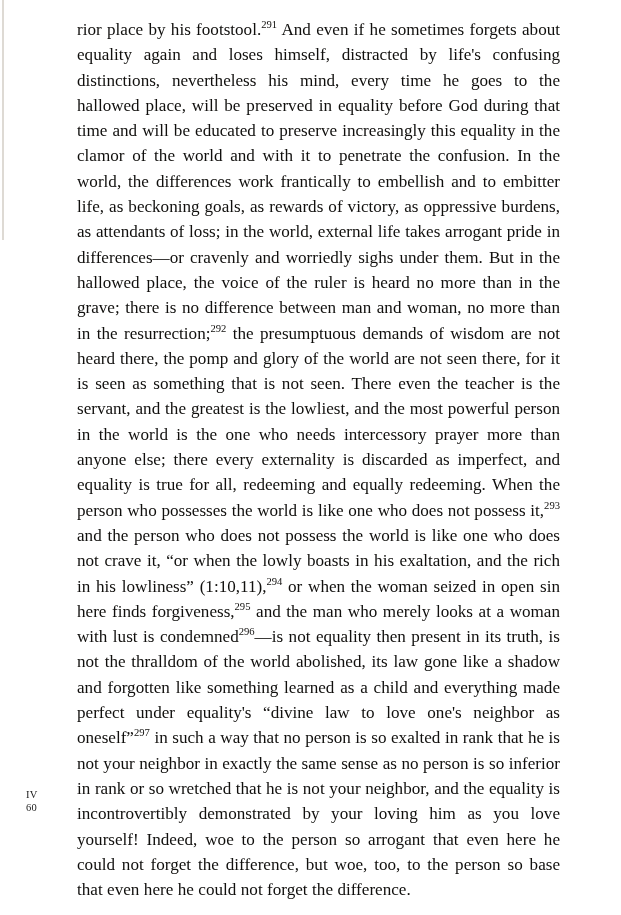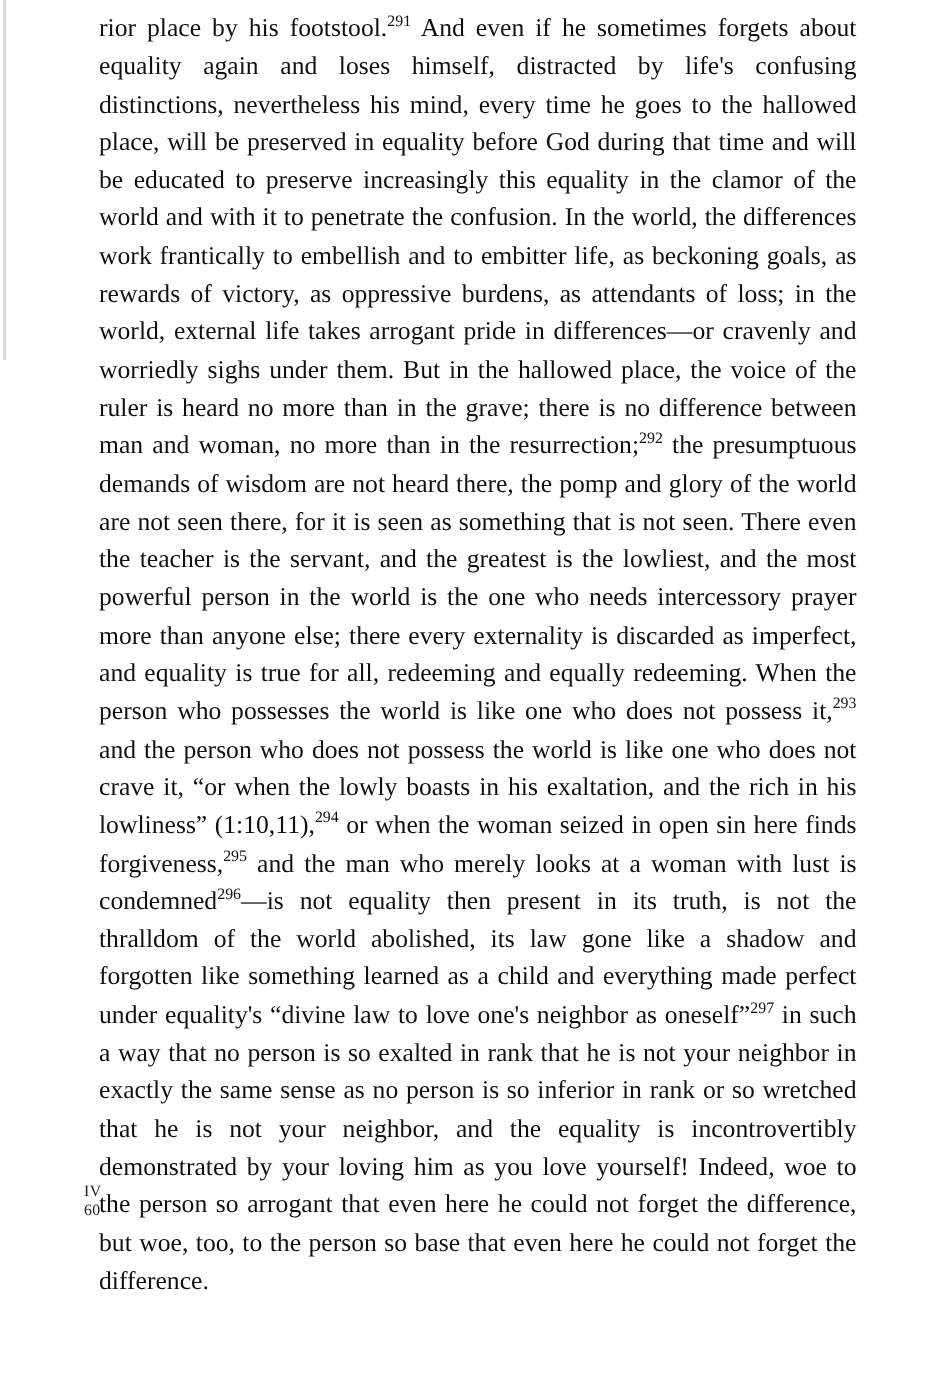--- a/index.html
+++ b/index.html
@@ -37,40 +37,39 @@
   #margin-note {
     position: absolute;
     left: 26px;
     top: 788px;
     width: 34px;
     font-family: "Liberation Serif", serif;
     font-size: 10.5px;
     line-height: 13px;
     color: #1a1a1a;
     letter-spacing: 0.3px;
-    margin-left: 30px;
   }
   #margin-note div { display: block; }
 
   #body-text {
     position: absolute;
     left: 66px;
     top: 6px;
     width: 505px;
     font-size: 17.1px;
     line-height: 25.3px;
     text-align: justify;
     text-justify: inter-word;
     hyphens: manual;
     color: #100f0d;
     word-spacing: 0.2px;
   }
 
   #body-text p {
-    margin: 0;
+    margin: 11px;
     text-align: justify;
     font-family: Liberation Serif, serif;
   }
 
   sup {
     font-size: 0.62em;
     vertical-align: super;
     line-height: 0;
   }
 </style>

